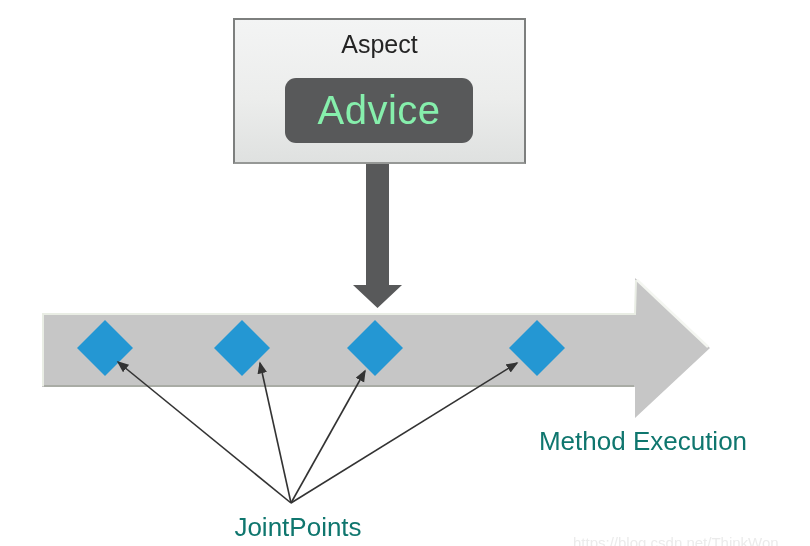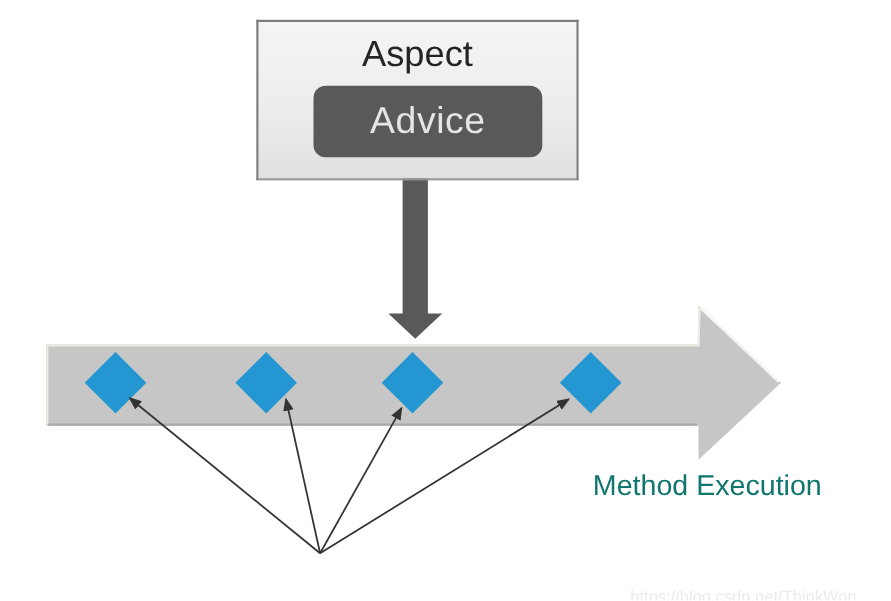--- a/index.html
+++ b/index.html
@@ -17,32 +17,32 @@
     width:289px;height:142px;
     border:2px solid #7d7f7e;
     border-bottom-color:#969896;
     background:linear-gradient(180deg,#f3f4f4 0%,#ecedec 55%,#dfe1e0 100%);
     box-sizing:content-box;
   }
   .aspect-title{
     position:absolute;
     left:0;top:10px;width:100%;
     text-align:center;
-    font-size:33px;
+    font-size:25px;
     color:#242424;
   }
   .advice-btn{
     position:absolute;
     left:50px;top:58px;
-    width:208px;height:65px;
+    width:188px;height:65px;
     background:#58595a;
     border-radius:11px;
     display:flex;align-items:center;justify-content:center;
-    color:#e5e5e5;
-    font-size:34px;
+    color:#86efac;
+    font-size:40px;
     letter-spacing:0.5px;
   }
   .label{
     position:absolute;
     color:#0f766e;
     white-space:nowrap;
   }
   .method-execution{
     left:643px;top:426px;
     transform:translateX(-50%);
@@ -96,16 +96,17 @@
       </g>
   </svg>
 
   <div class="aspect-box">
     <div class="aspect-title">Aspect</div>
     <div class="advice-btn">Advice</div>
   </div>
 
   <div class="label method-execution">Method Execution</div>
 
+  <div class="label jointpoints">JointPoints</div>
 
   <div class="watermark">https://blog.csdn.net/ThinkWon</div>
 
 </div>
 
 </body></html>

